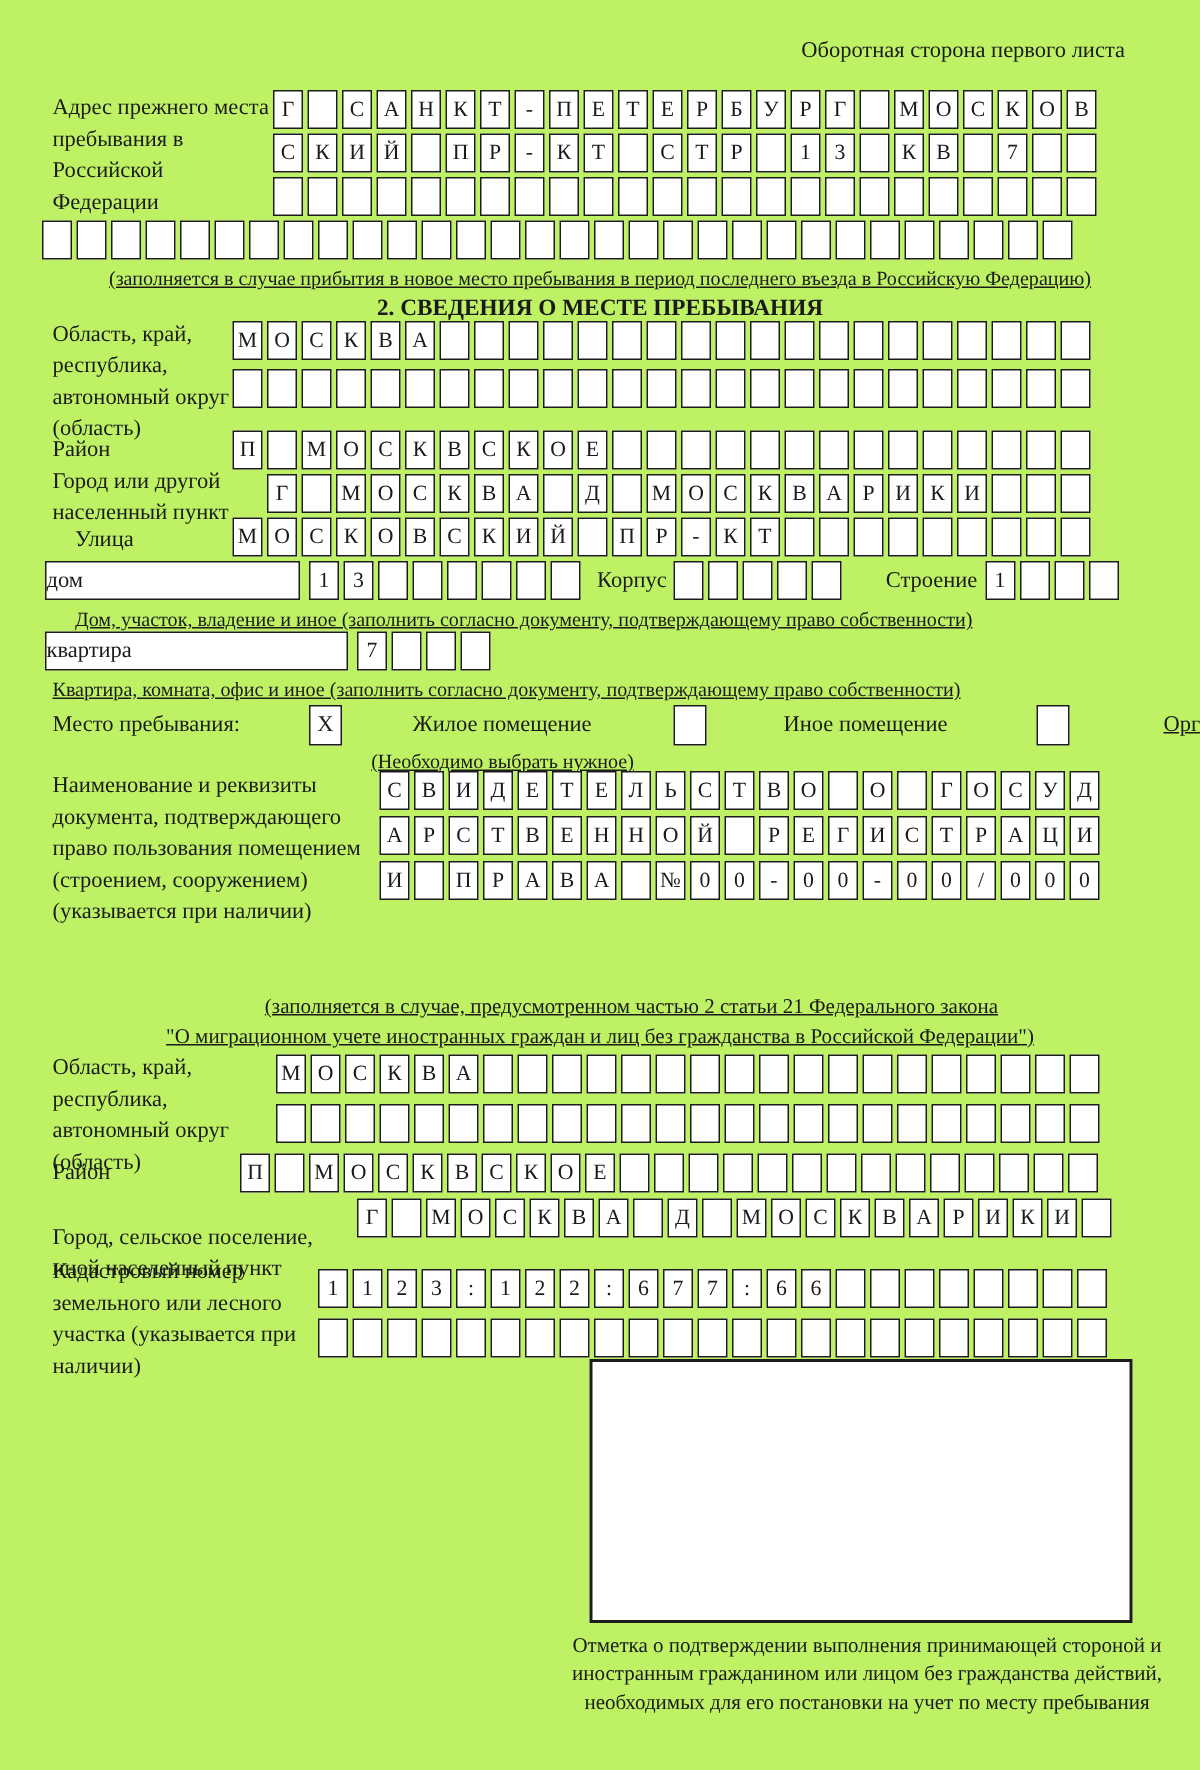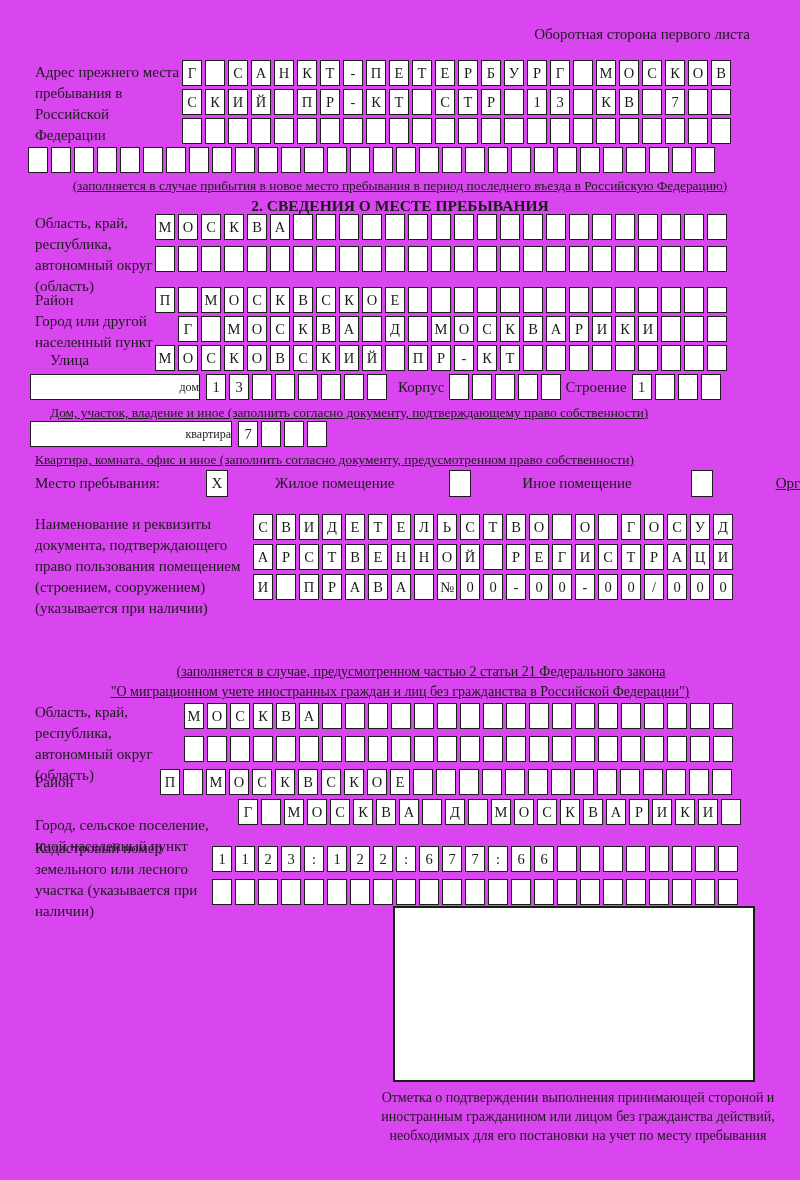--- a/index.html
+++ b/index.html
@@ -5,42 +5,42 @@
   * { box-sizing: content-box; }
   html, body {
     margin: 0; padding: 0;
     background: #ffffff;
     font-family: "Liberation Serif", "DejaVu Serif", serif;
     color: #1a1a1a;
   }
   #page {
     position: relative;
     width: 800px; height: 1180px;
-    background: #d946ef;
+    background: #bef264;
     overflow: hidden;
   }
   .abs { position: absolute; }
   .lbl { font-size: 15px; line-height: 21px; }
   .note { font-size: 13.4px; line-height: 17px; text-decoration: underline; }
   .center { text-align: center; }
   .bold { font-weight: bold; }
 
   .cellrow { display: flex; gap: 3px; }
   .cell {
     flex: 0 0 auto;
     width: 18px; height: 24px;
     border: 1.8px solid #1c1c1c;
     display: flex; align-items: center; justify-content: center;
     font-size: 14.5px; font-family: "Liberation Serif", serif;
     background: #fff;
   }
   .label-box {
     border: 1.8px solid #1c1c1c;
     height: 24px; line-height: 24px;
-    text-align: right; font-size: 12px;
+    text-align: left; font-size: 15px;
     background: #fff;
     flex: 0 0 auto;
   }
   .inline-lbl { font-size: 15px; line-height: 27px; white-space: nowrap; flex: 0 0 auto; }
   .hrow { display: flex; align-items: flex-start; }
   .chk {
     width: 20px; height: 25px;
     border: 1.8px solid #1c1c1c;
     display: flex; align-items: center; justify-content: center;
     font-size: 15px; background: #fff; flex: 0 0 auto;
@@ -327,50 +327,51 @@
         <div class="cell"></div>
       </div>
     <div class="inline-lbl" style="margin:0 5px 0 11px;">Корпус</div>
     <div class="cellrow">
         <div class="cell"></div>
         <div class="cell"></div>
         <div class="cell"></div>
         <div class="cell"></div>
         <div class="cell"></div>
       </div>
-    <div class="inline-lbl" style="margin:0 5px 0 4px;">Строение</div>
+    <div class="inline-lbl" style="margin:0 5px 0 29px;">Строение</div>
     <div class="cellrow">
         <div class="cell">1</div>
         <div class="cell"></div>
         <div class="cell"></div>
         <div class="cell"></div>
       </div>
   </div>
   <div class="abs note" style="left:35px; top:404px;margin-left:15px;">Дом, участок, владение и иное (заполнить согласно документу, подтверждающему право собственности)</div>
 
   <div class="abs hrow" style="left:30px; top:421px;">
     <div class="label-box" style="width:200px;">квартира</div>
     <div class="cellrow" style="margin-left:6px;">
         <div class="cell">7</div>
         <div class="cell"></div>
         <div class="cell"></div>
         <div class="cell"></div>
       </div>
   </div>
-  <div class="abs note" style="left:35px; top:451px;">Квартира, комната, офис и иное (заполнить согласно документу, предусмотренном право собственности)</div>
+  <div class="abs note" style="left:35px; top:451px;">Квартира, комната, офис и иное (заполнить согласно документу, подтверждающему право собственности)</div>
 
   <div class="abs hrow" style="left:35px; top:470px; align-items:flex-end;gap:37px;">
     <div class="inline-lbl">Место пребывания:</div>
     <div class="chk" style="margin-left:9px;">X</div>
     <div class="inline-lbl" style="margin-left:10px;">Жилое помещение</div>
     <div class="chk" style="margin-left:18px;"></div>
     <div class="inline-lbl" style="margin-left:14px;">Иное помещение</div>
     <div class="chk" style="margin-left:22px;"></div>
     <div class="inline-lbl" style="margin-left:26px;text-decoration:underline;">Организация</div>
   </div>
+  <div class="abs note center" style="left:200px; top:499px; width:270px;">(Необходимо выбрать нужное)</div>
 
   <div class="abs lbl" style="left:35px; top:514px; width:212px;">Наименование и реквизиты документа, подтверждающего право пользования помещением (строением, сооружением) (указывается при наличии)</div>
   <div class="abs cellrow" style="left:253px; top:514px;">
       <div class="cell">С</div>
       <div class="cell">В</div>
       <div class="cell">И</div>
       <div class="cell">Д</div>
       <div class="cell">Е</div>
       <div class="cell">Т</div>
       <div class="cell">Е</div>

